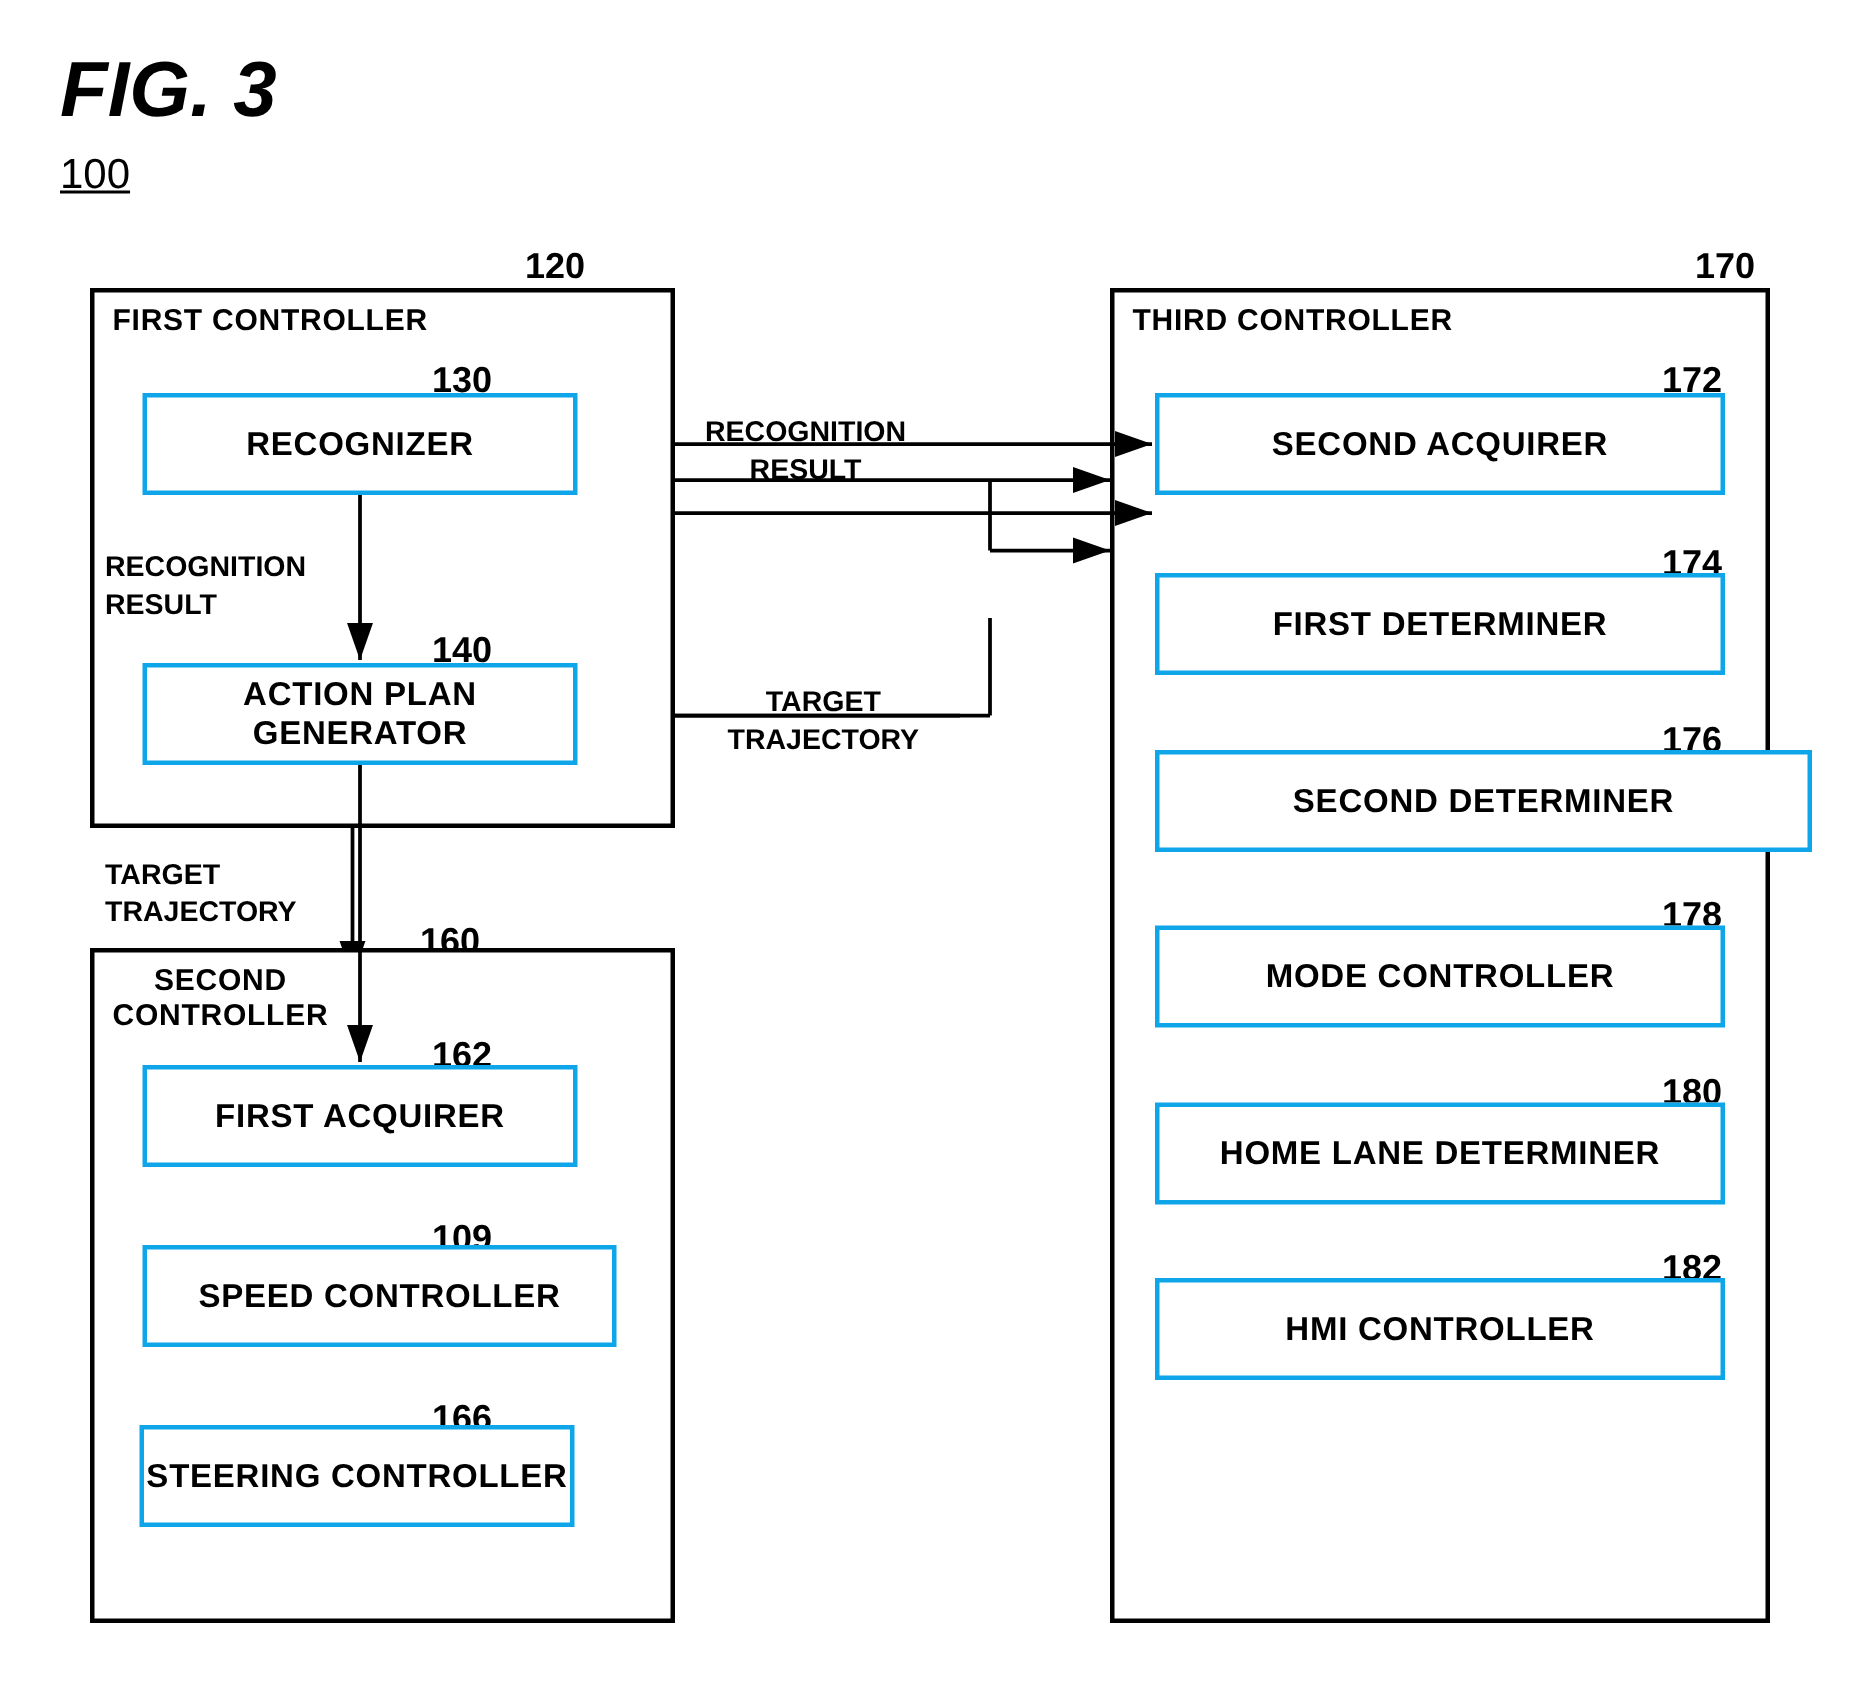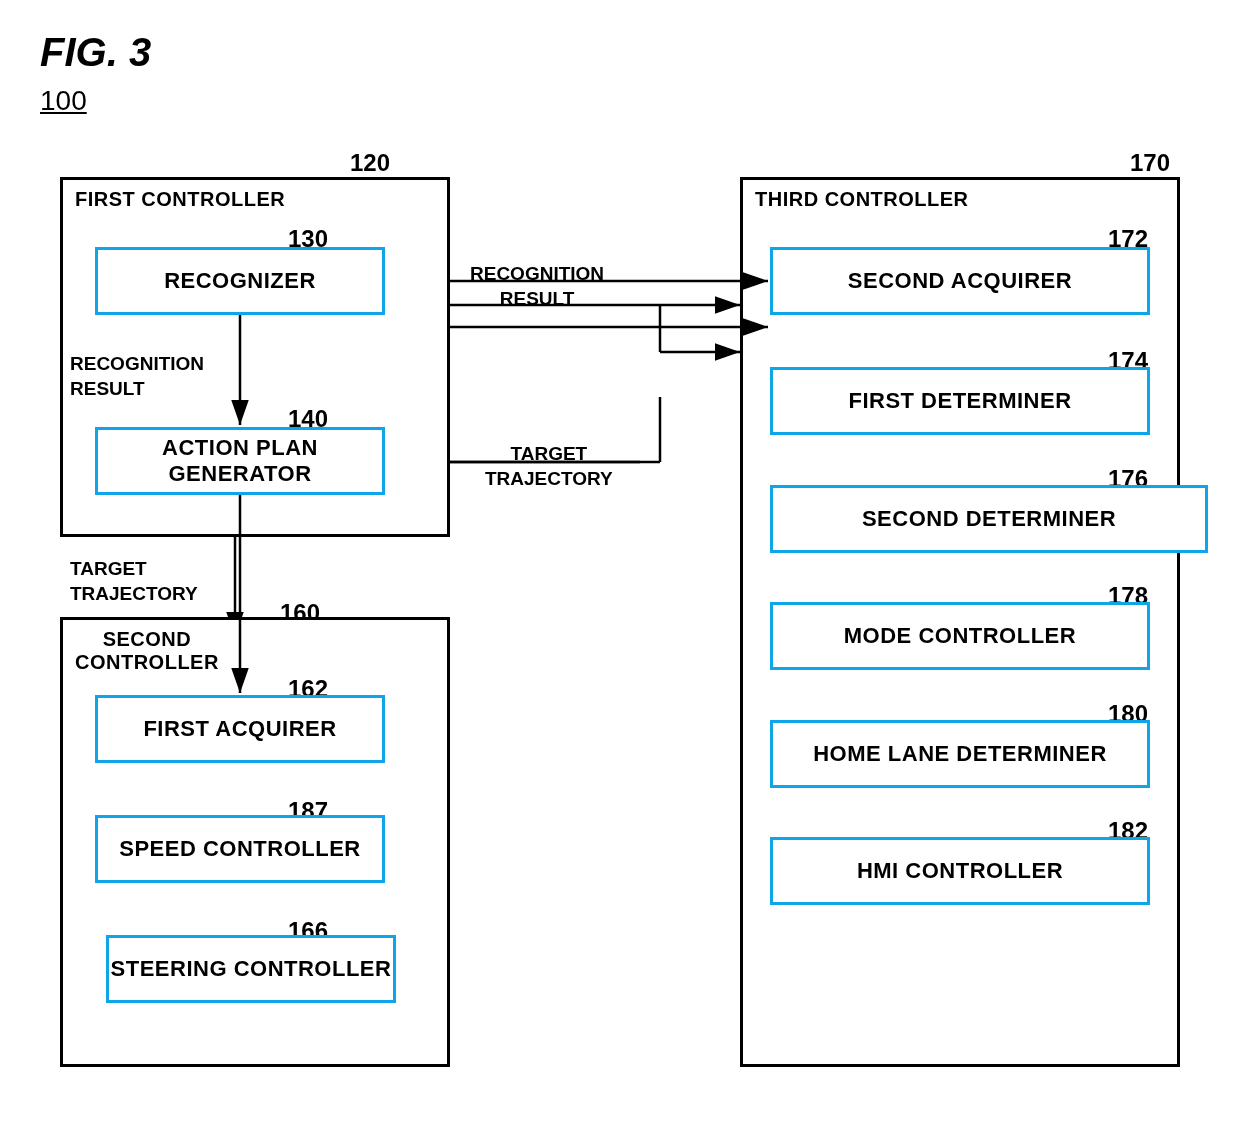--- a/index.html
+++ b/index.html
@@ -14,21 +14,21 @@
 
     .page-container {
       position: relative;
       width: 1240px;
       height: 1122px;
       background: #fff;
       padding: 30px 40px;
     }
 
     .fig-title {
-      font-size: 40px;
+      font-size: 52px;
       font-weight: bold;
       margin-bottom: 10px;
       font-style: italic;
     }
 
     .ref-100 {
       font-size: 28px;
       margin-bottom: 30px;
       text-decoration: underline;
     }
@@ -150,29 +150,29 @@
     <div class="box outer-box" style="left: 20px; top: 470px; width: 390px; height: 450px; align-items: flex-start; justify-content: flex-start; padding: 8px 12px; font-size: 20px;">
       <span>SECOND<br>CONTROLLER</span>
     </div>
 
     <div class="ref-label" style="top: 528px; left: 248px;">162</div>
 
     <div class="box" style="left: 55px; top: 548px; width: 290px; height: 68px;">
       <span>FIRST ACQUIRER</span>
     </div>
 
-    <div class="ref-label" style="top: 650px; left: 248px;">187</div>
-
-    <div class="box" style="left: 55px; top: 668px; width: 290px; height: 68px;">
+    <div class="ref-label" style="top: 650px; left: 248px;">109</div>
+
+    <div class="box" style="left: 55px; top: 668px; width: 316px; height: 68px;">
       <span>SPEED CONTROLLER</span>
     </div>
 
     <div class="ref-label" style="top: 770px; left: 248px;">166</div>
 
-    <div class="box" style="left: 66px; top: 788px; width: 290px; height: 68px;">
+    <div class="box" style="left: 53px; top: 788px; width: 290px; height: 68px;">
       <span>STEERING CONTROLLER</span>
     </div>
 
     <div class="ref-label" style="top: 2px; left: 1090px;">170</div>
 
     <div class="box outer-box" style="left: 700px; top: 30px; width: 440px; height: 890px; align-items: flex-start; justify-content: flex-start; padding: 8px 12px; font-size: 20px;">
       <span>THIRD CONTROLLER</span>
     </div>
 
     <div class="ref-label" style="top: 78px; left: 1068px;">172</div>

